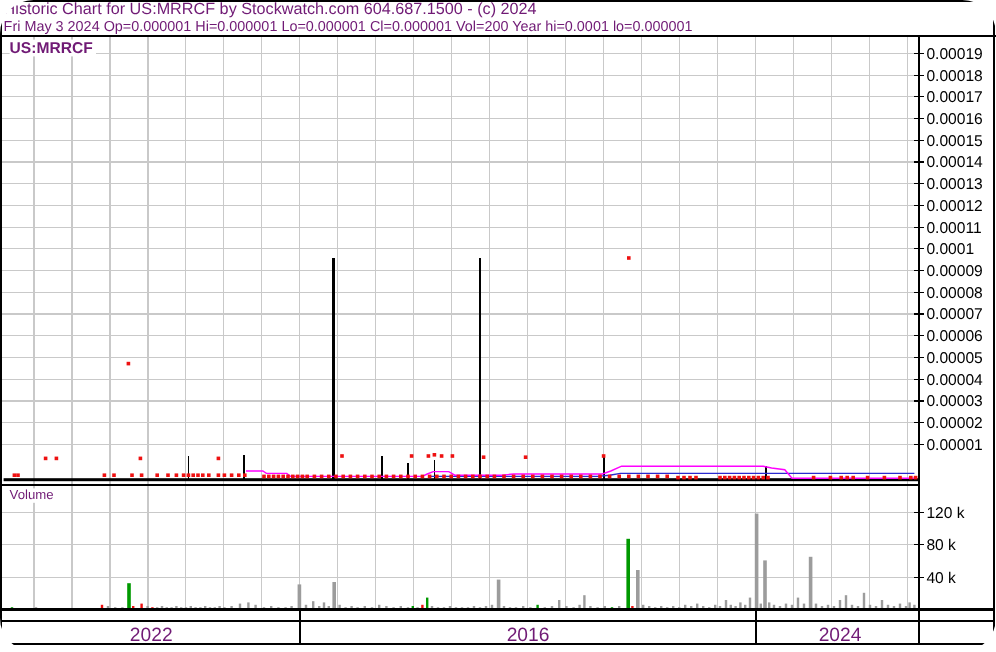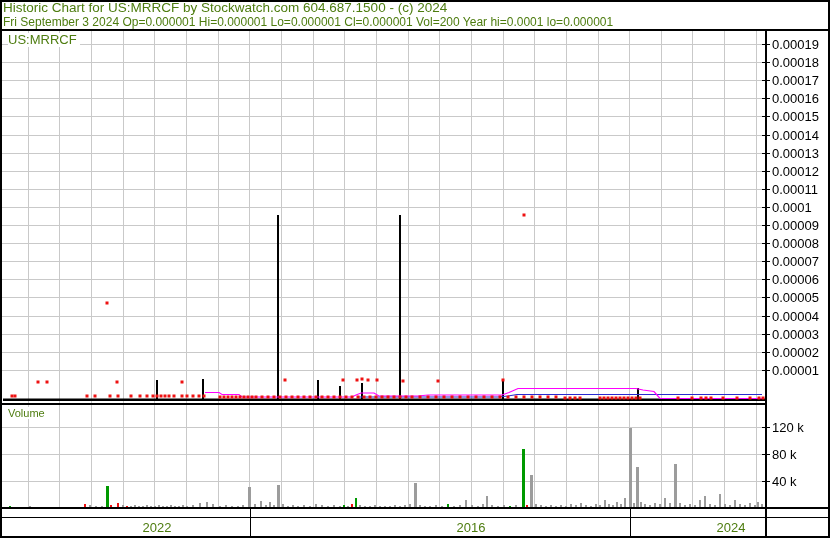--- a/index.html
+++ b/index.html
@@ -1,34 +1,34 @@
 <!DOCTYPE html>
 <html><head>
 <meta charset="utf-8">
 <style>
   html,body{margin:0;padding:0;background:#fff;}
   #screen{
     position:relative;width:830px;height:543px;background:#fff;overflow:hidden;
-    font-family:"Liberation Sans",sans-serif;color:#4d7c0f;
+    font-family:"Liberation Sans",sans-serif;color:#701a75;border-radius:28px;
   }
   .lbl{position:absolute;white-space:nowrap;line-height:1.1;}
   .hdr1{left:3px;top:1px;font-size:13.5px;}
   .hdr2{left:3px;top:16px;font-size:12px;}
-  .sym{left:8px;top:33px;font-size:13px;background:#fff;padding-right:3px;z-index:3;}
+  .sym{left:8px;top:33px;font-size:13px;background:#fff;padding-right:3px;z-index:3;font-weight:bold;}
   .volLbl{left:8px;top:407px;font-size:11px;background:#fff;padding-right:3px;z-index:3;}
-  .year{top:521px;font-size:13px;transform:translateX(-50%);z-index:3;margin-left:31px;}
+  .year{top:521px;font-size:16px;transform:translateX(-50%);z-index:3;}
   svg{position:absolute;left:0;top:0;}
   svg text{font-family:"Liberation Sans",sans-serif;font-size:13px;fill:#000;}
 </style>
 </head>
 <body>
 
 <div id="screen">
   <div class="lbl hdr1">Historic Chart for US:MRRCF by Stockwatch.com 604.687.1500 - (c) 2024</div>
-  <div class="lbl hdr2">Fri September  3 2024  Op=0.000001  Hi=0.000001  Lo=0.000001  Cl=0.000001  Vol=200  Year hi=0.0001  lo=0.000001</div>
+  <div class="lbl hdr2">Fri May  3 2024  Op=0.000001  Hi=0.000001  Lo=0.000001  Cl=0.000001  Vol=200  Year hi=0.0001  lo=0.000001</div>
   <div class="lbl sym">US:MRRCF</div>
   <div class="lbl volLbl">Volume</div>
   <div class="lbl year" style="left:126px">2022</div>
   <div class="lbl year" style="left:440px">2016</div>
   <div class="lbl year" style="left:700px">2024</div>
   <svg id="plot" width="830" height="543" viewBox="0 0 830 543">
       <rect x="27.8" y="31" width="1" height="476" fill="#c9c9c9" shape-rendering="crispEdges"></rect>
       <rect x="59.45" y="31" width="1" height="476" fill="#c9c9c9" shape-rendering="crispEdges"></rect>
       <rect x="91.1" y="31" width="1" height="476" fill="#c9c9c9" shape-rendering="crispEdges"></rect>
       <rect x="122.74999999999999" y="31" width="1" height="476" fill="#c9c9c9" shape-rendering="crispEdges"></rect>

